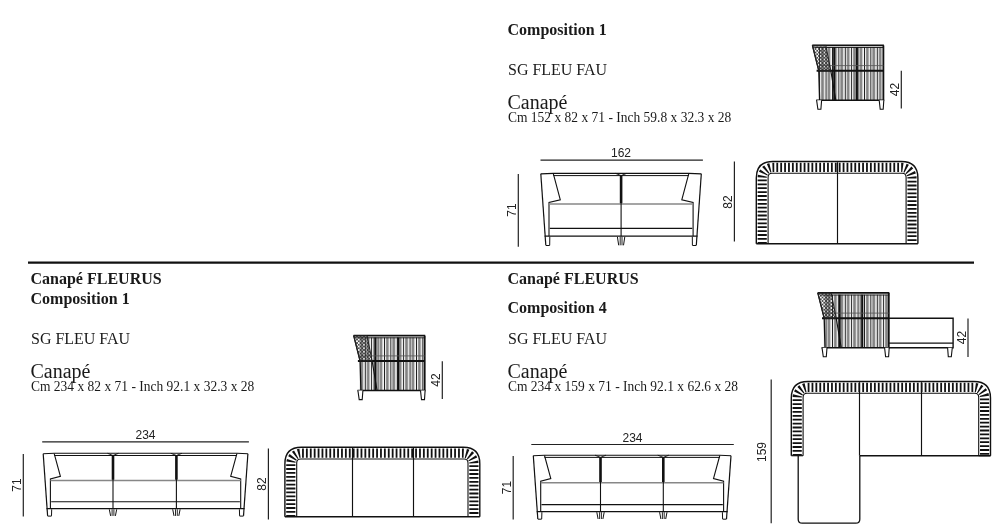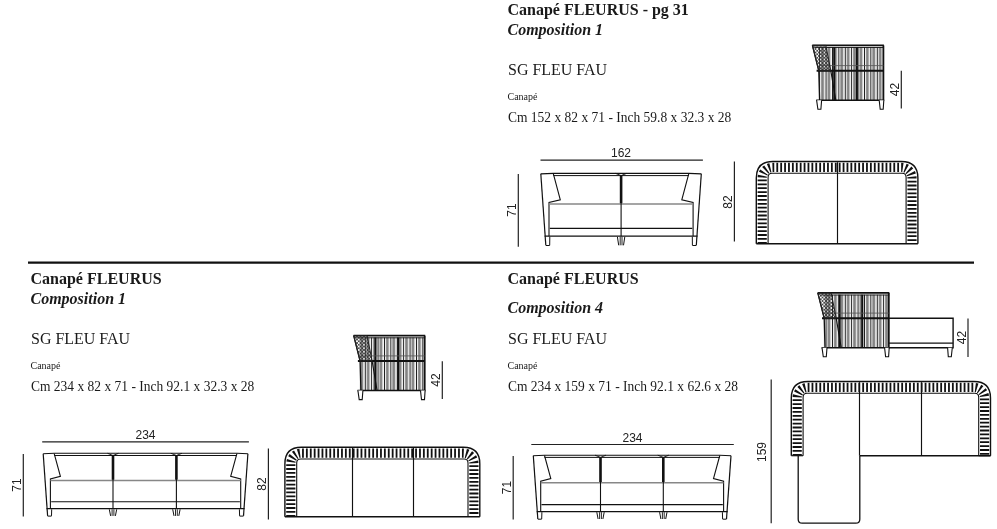--- a/index.html
+++ b/index.html
@@ -1,29 +1,28 @@
 <!DOCTYPE html>
 <html><head>
 <meta charset="utf-8">
 <style>
 html,body{margin:0;padding:0;background:#fff}
 #page{position:relative;width:997px;height:529px;background:#fff;overflow:hidden;
   font-family:"Liberation Serif",serif;color:#1a1a1a}
 .tt{position:absolute;white-space:nowrap;line-height:1;transform-origin:0 0}
 .b{font-weight:bold;font-size:16px}
-.bi{font-weight:bold;font-style:italic;font-size:16px}
+.bi{font-weight:bold;font-size:16px}
 .sg{font-size:17px;transform:scaleX(0.94)}
-.cn{font-size:10px}
+.cn{font-size:20px}
 .cm{font-size:15.5px;transform:scaleX(0.87)}
 </style>
 </head>
 <body>
 <div id="page">
 
-<div class="tt b" style="left:507.5px;top:1.7px">Canapé FLEURUS - pg 31</div>
 
 <div class="tt bi" style="left:507.5px;top:21.7px">Composition 1</div>
 
 <div class="tt sg" style="left:507.5px;top:60.5px">SG FLEU FAU</div>
 
 <div class="tt cn" style="left:507.5px;top:92.2px">Canapé</div>
 
 <div class="tt cm" style="left:507.5px;top:108.8px">Cm 152 x 82 x 71 - Inch 59.8 x 32.3 x 28</div>
 
 <div class="tt b" style="left:30.5px;top:270.7px">Canapé FLEURUS</div>

